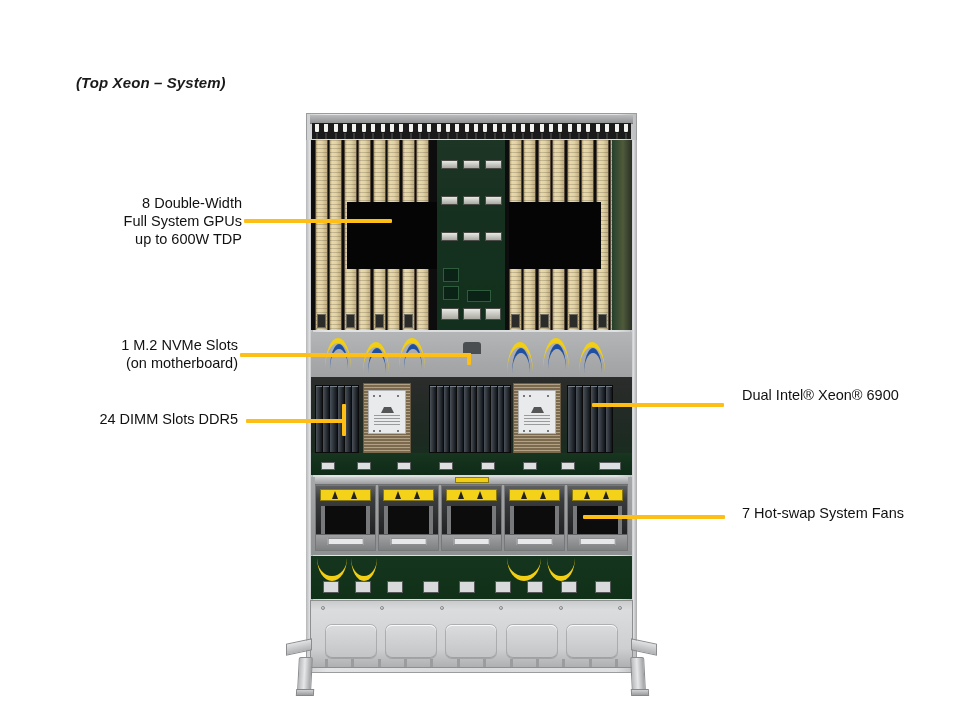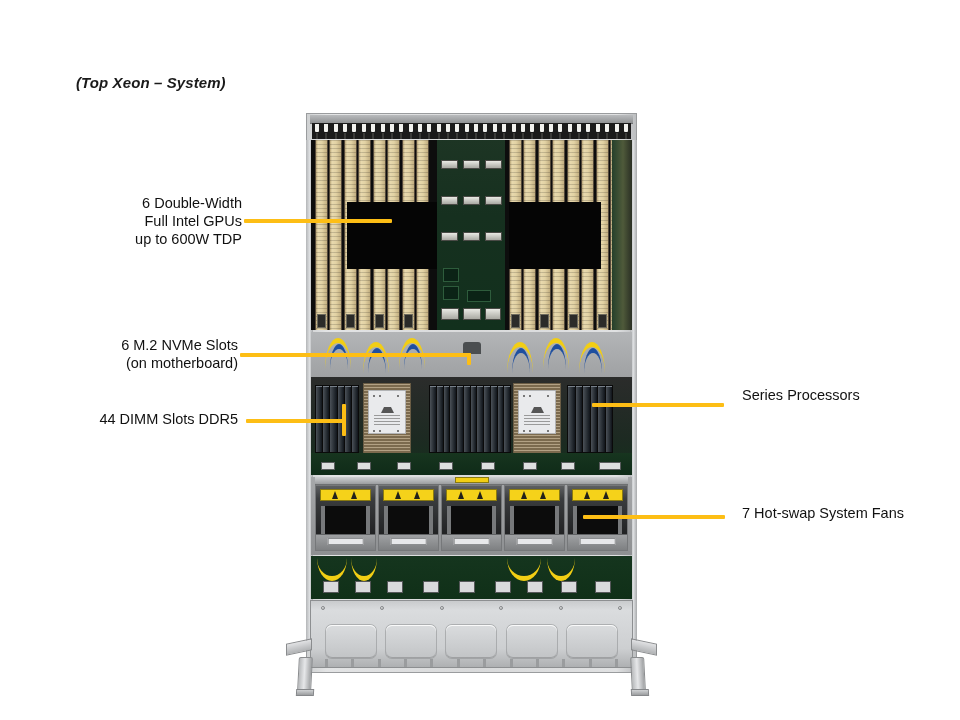--- a/index.html
+++ b/index.html
@@ -761,40 +761,42 @@
   <div class="ear-shelf right"></div>
   <div class="ear left">
     <div class="ear-foot"></div>
   </div>
   <div class="ear right">
     <div class="ear-foot"></div>
   </div>
 </div>
 
 <div class="callout-label right-align" style="left:96px; top:194px; width:146px;">
-  <div>6 Double-Width</div>
-  <div>Full Intel GPUs</div>
+  <div>8 Double-Width</div>
+  <div>Full System GPUs</div>
   <div>up to 600W TDP</div>
 </div>
 <div class="leader" style="left:244px; top:219px; width:148px;"></div>
 
 <div class="callout-label right-align" style="left:86px; top:336px; width:152px;">
-  <div>6 M.2 NVMe Slots</div>
+  <div>1 M.2 NVMe Slots</div>
   <div>(on motherboard)</div>
 </div>
 <div class="leader" style="left:240px; top:353px; width:231px;"></div>
 <div class="leader vert" style="left:467px; top:353px; height:12px;"></div>
 
 <div class="callout-label right-align" style="left:78px; top:410px; width:160px;">
-  <div>44 DIMM Slots DDR5</div>
+  <div>24 DIMM Slots DDR5</div>
 </div>
 <div class="leader" style="left:246px; top:419px; width:100px;"></div>
 <div class="leader vert" style="left:342px; top:404px; height:32px;"></div>
 
 <div class="callout-label left-align" style="left:742px; top:386px; width:212px;">
-  <div>Series Processors</div>
+  <div>
+    <span>Dual Intel® Xeon® 6900</span>
+  </div>
 </div>
 <div class="leader" style="left:592px; top:403px; width:132px;"></div>
 
 <div class="callout-label left-align" style="left:742px; top:504px; width:212px;">
   <div>7 Hot-swap System Fans</div>
 </div>
 <div class="leader" style="left:583px; top:515px; width:142px;"></div>
 
 </body></html>

